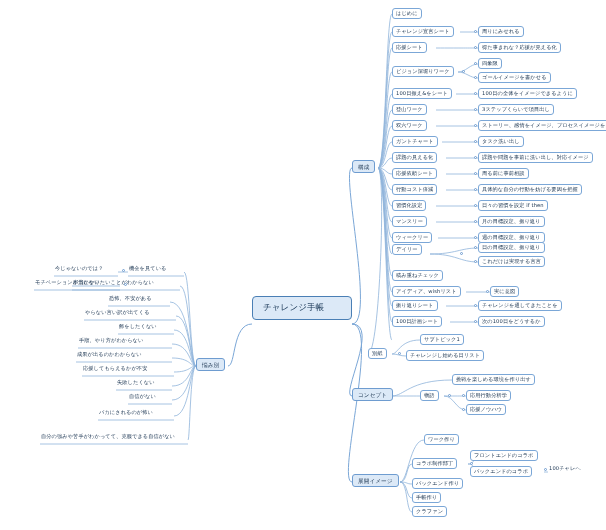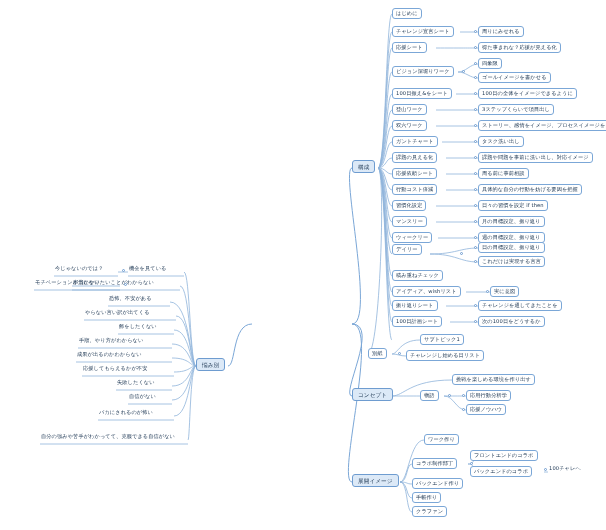--- a/index.html
+++ b/index.html
@@ -169,20 +169,21 @@
       <path d="M78,348 L172,348" stroke="#8fb4da"></path>
       <path d="M76,362 L172,362" stroke="#8fb4da"></path>
       <path d="M82,376 L174,376" stroke="#8fb4da"></path>
       <path d="M116,390 L172,390" stroke="#8fb4da"></path>
       <path d="M128,404 L172,404" stroke="#8fb4da"></path>
       <path d="M98,420 L174,420" stroke="#8fb4da"></path>
       <path d="M40,444 L188,444" stroke="#8fb4da"></path>
     </g>
   </svg>
 
+  <div class="node root" style="left:252px; top:296px; width:100px;">チャレンジ手帳</div>
 
   <div class="node branch" style="left:352px; top:160px;">構成</div>
   <div class="node branch" style="left:196px; top:358px;">悩み別</div>
   <div class="node branch" style="left:352px; top:388px;">コンセプト</div>
   <div class="node branch" style="left:352px; top:474px;">展開イメージ</div>
 
   <div class="node" style="left:392px; top:8px;">はじめに</div>
   <div class="node" style="left:392px; top:26px;">チャレンジ宣言シート</div>
   <div class="node" style="left:478px; top:26px;">周りにみせれる</div>
   <div class="node" style="left:392px; top:42px;">応援シート</div>

